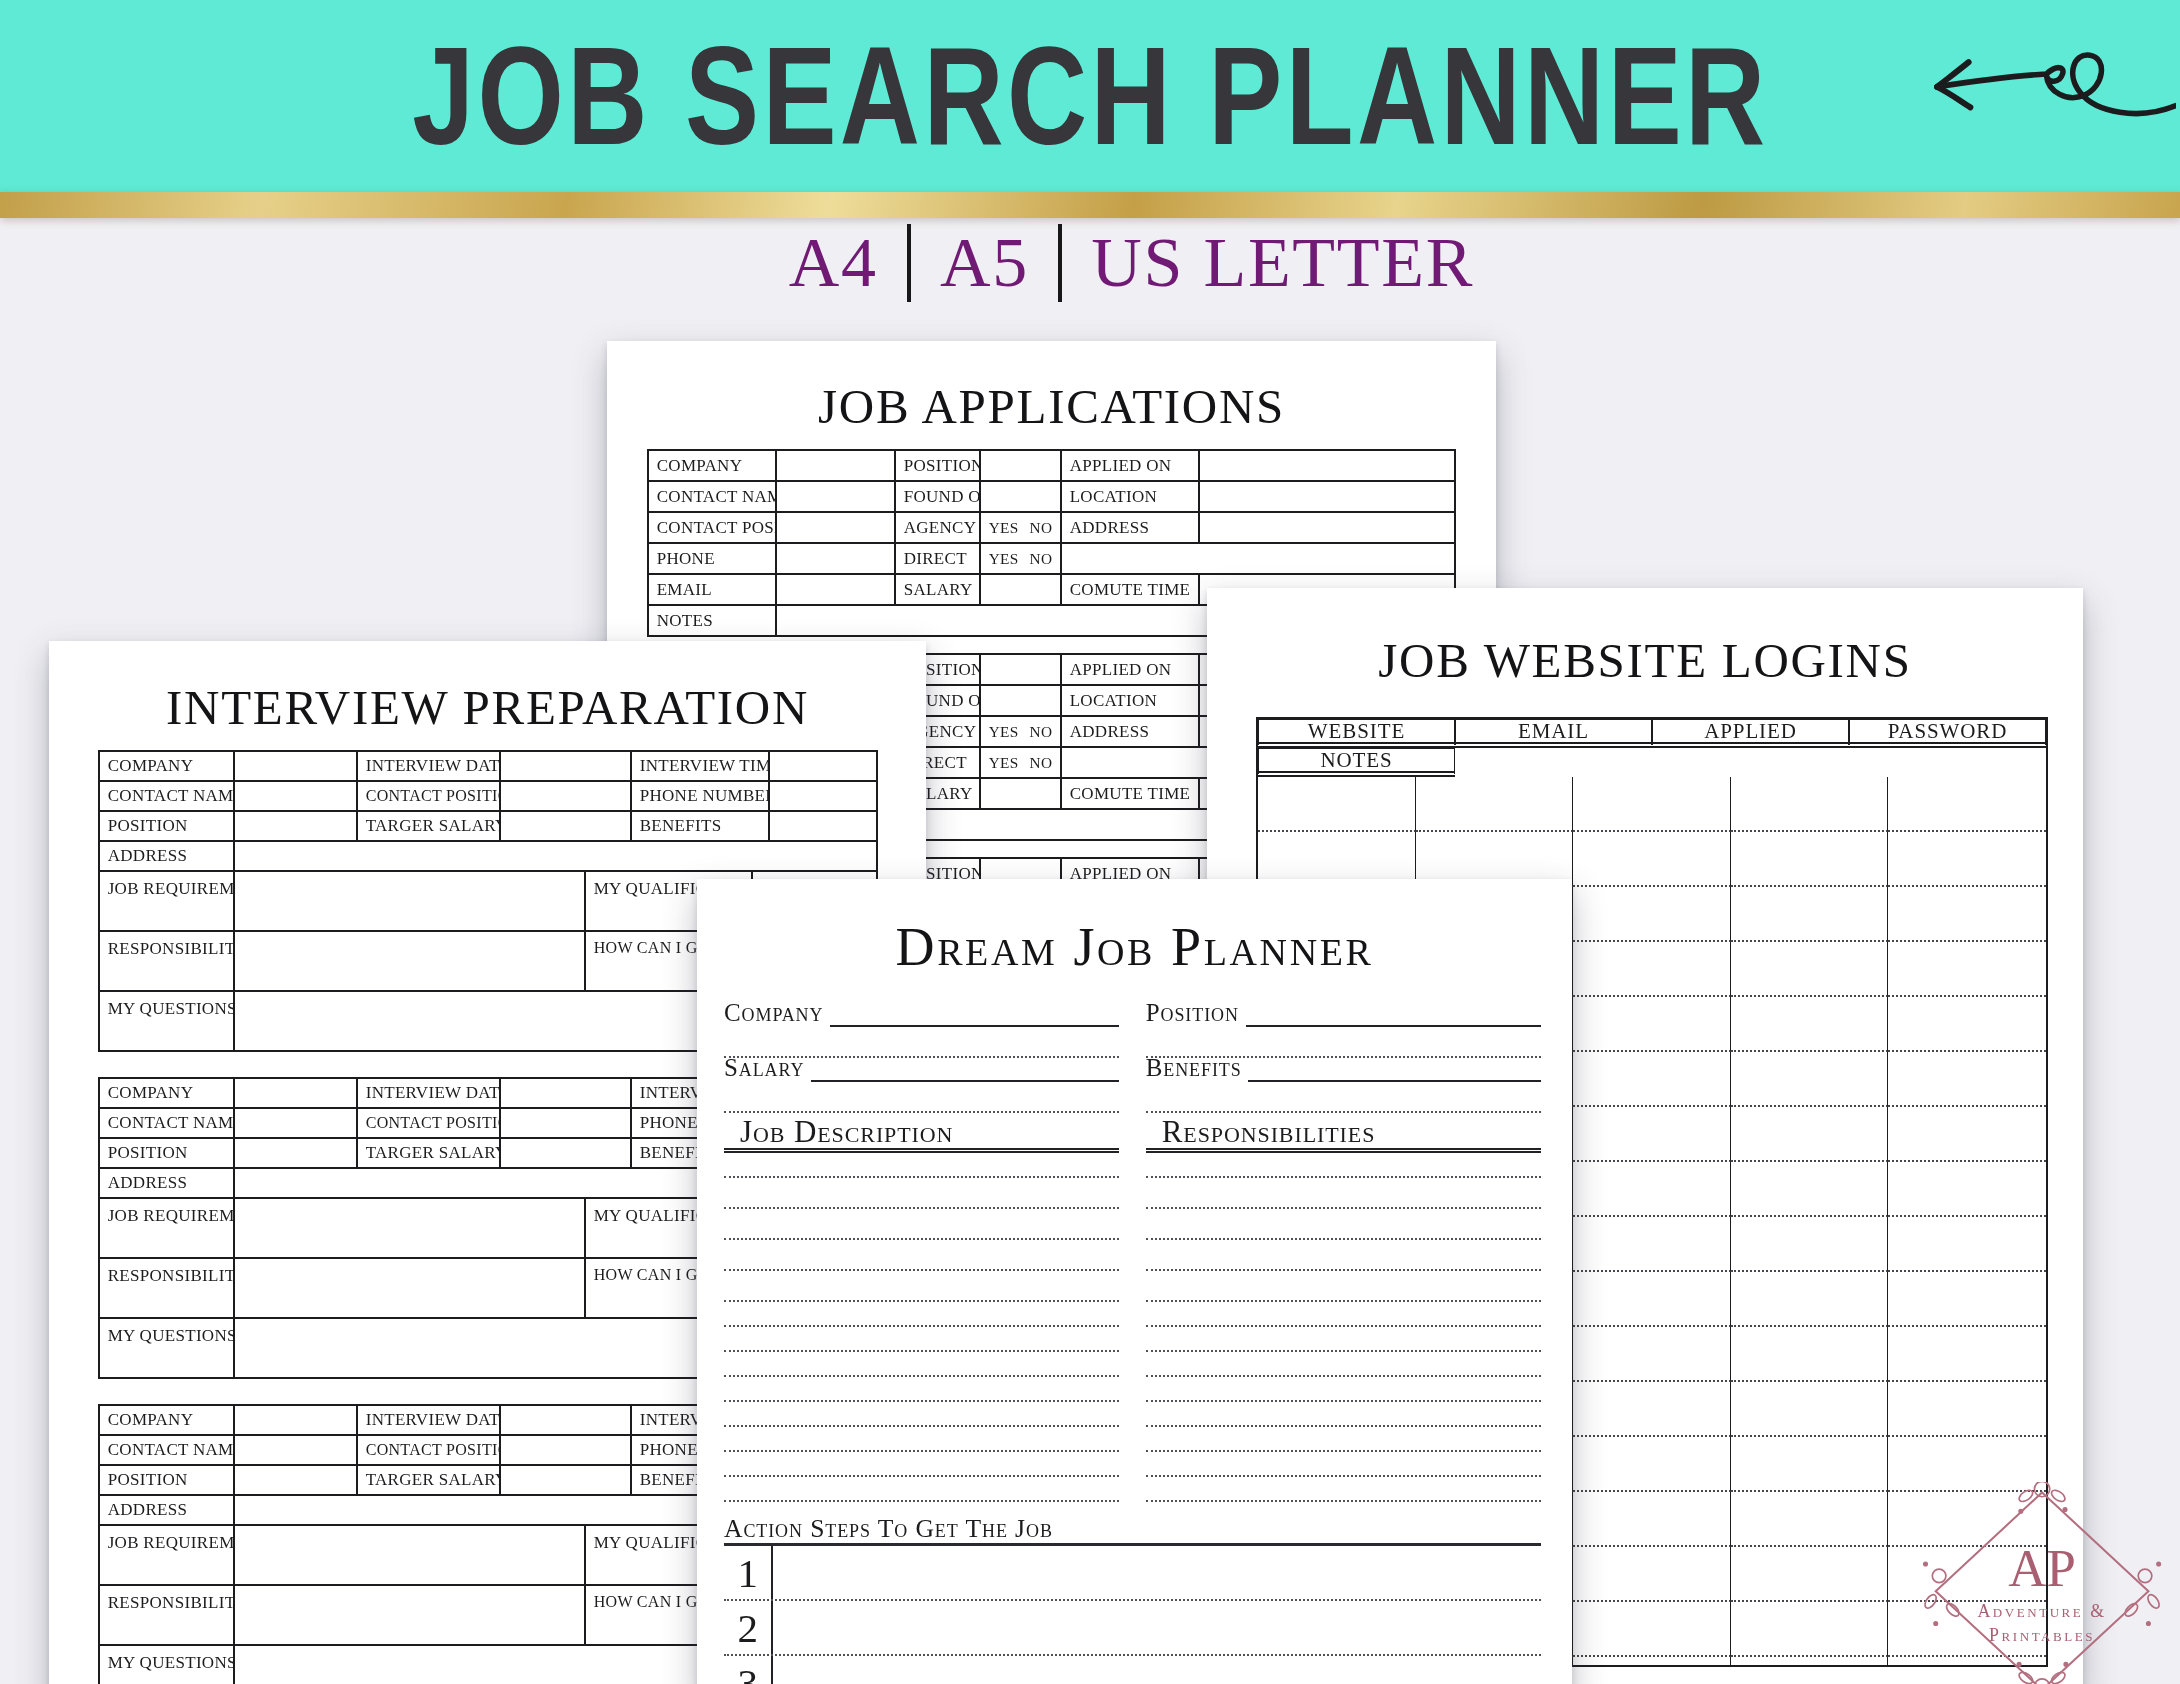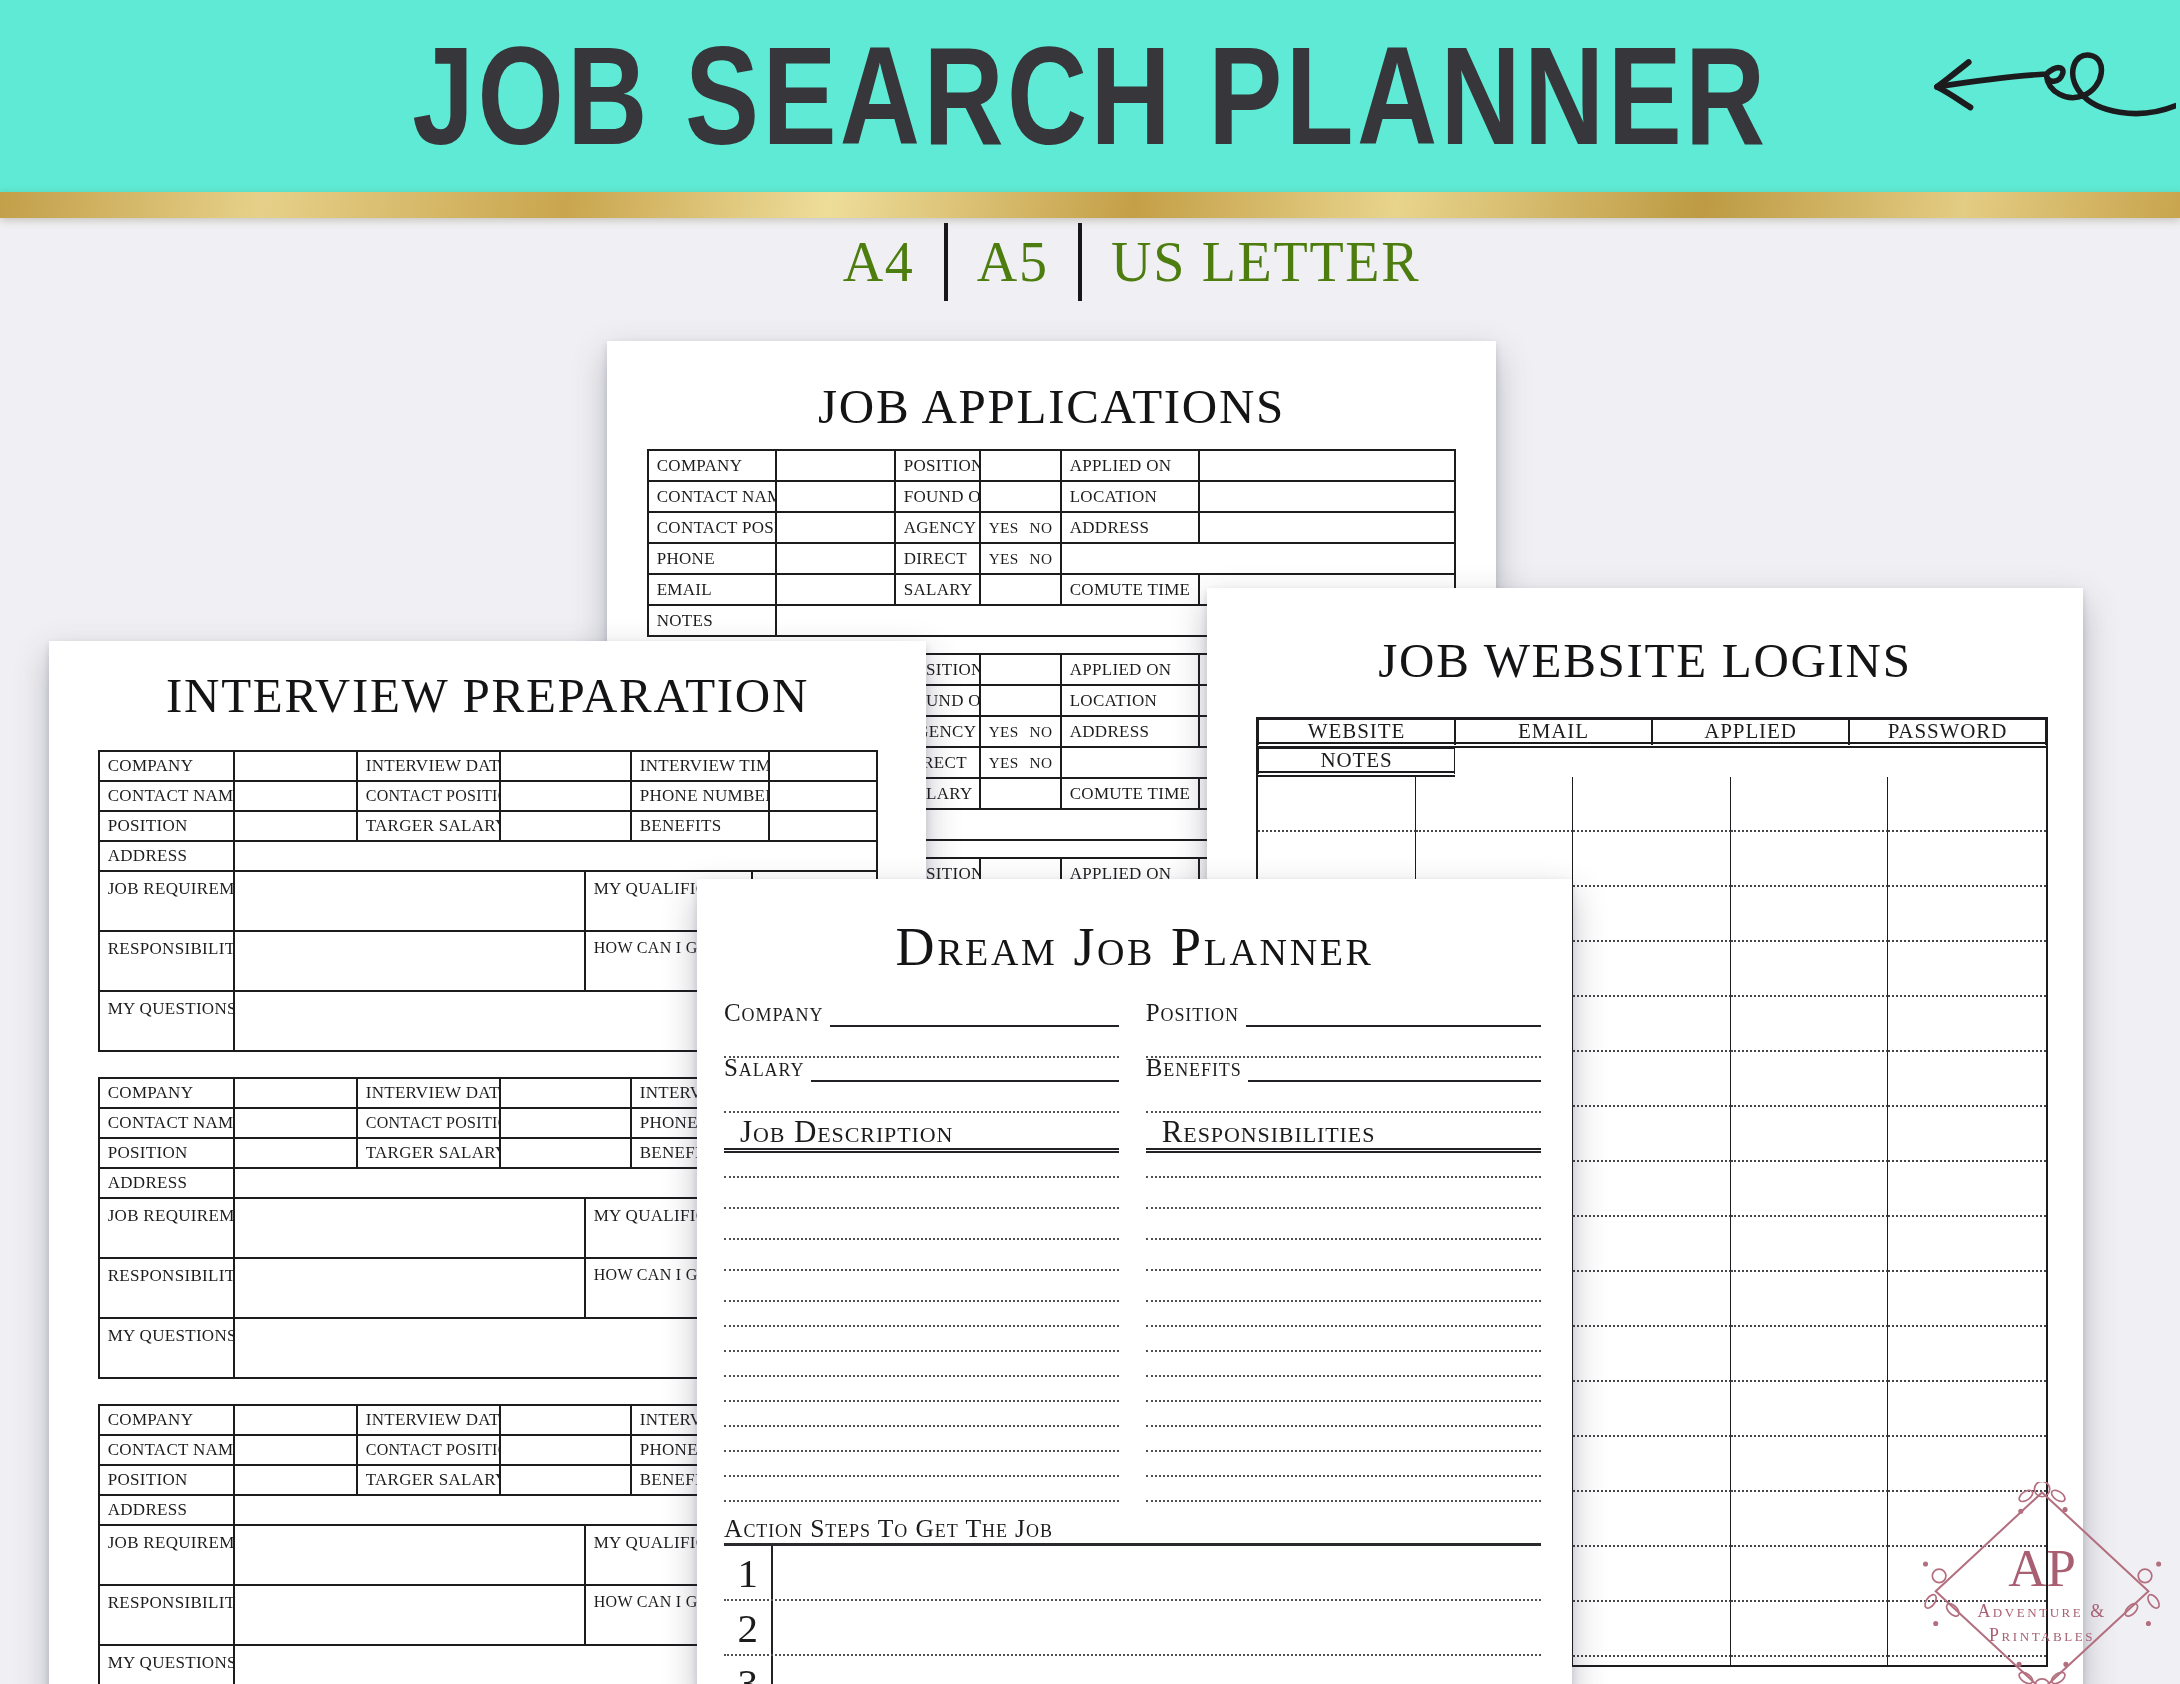--- a/index.html
+++ b/index.html
@@ -13,21 +13,21 @@
           letter-spacing:3.4px;color:#36363b;transform:scaleY(1.25);margin:0;white-space:nowrap;}
   .arrow-doodle{position:absolute;right:5.1px;top:22px;width:256px;height:128px;}
   .gold-strip{position:absolute;left:0;top:192px;width:100%;height:25.6px;
           background:linear-gradient(100deg,#c29f49 0%,#e6d089 12%,#c9a54e 26%,#eedd9a 38%,
             #c49f47 52%,#e8d48c 64%,#bd9a43 78%,#e3cc83 90%,#c8a44d 100%);
           box-shadow:0 2.6px 8.5px rgba(90,80,40,.28);}
 
   
   .size-line{position:absolute;left:0;top:223px;width:100%;text-align:center;white-space:nowrap;
           transform:translateX(41px);}
-  .size-line .sz{font-size:56px;letter-spacing:1.7px;color:#4d7c0f;vertical-align:middle;}
+  .size-line .sz{font-size:70px;letter-spacing:1.7px;color:#701a75;vertical-align:middle;}
   .size-sep{display:inline-block;width:4.3px;height:78px;background:#17171a;
           margin:0 29px;vertical-align:middle;}
 
   
   .page{position:absolute;background:#ffffff;
         box-shadow:0 13.6px 32px rgba(45,45,70,.30), 0 2.6px 6.8px rgba(45,45,70,.16);}
   .page-title{position:absolute;left:0;width:100%;text-align:center;font-size:49px;
         letter-spacing:1.7px;color:#141416;white-space:nowrap;}
 
   
@@ -371,21 +371,21 @@
         <div class="c"></div>
         <div class="c"></div>
         <div class="c"></div>
         <div class="c"></div>
         <div class="c"></div>
       </div>
       </div>
   </section>
 
   <section class="page" style="left:49px;top:641px;width:877px;height:1073px;z-index:3">
-    <div class="page-title" style="top:26px">INTERVIEW PREPARATION</div>
+    <div class="page-title" style="top:38px">INTERVIEW PREPARATION</div>
     <div class="iv-wrap">
       <div class="iv-block">
         <div class="iv-g1">
           <div class="c">COMPANY</div>
           <div class="c blank"></div>
           <div class="c">INTERVIEW DATE</div>
           <div class="c blank"></div>
           <div class="c">INTERVIEW TIME</div>
           <div class="c blank"></div>
 

